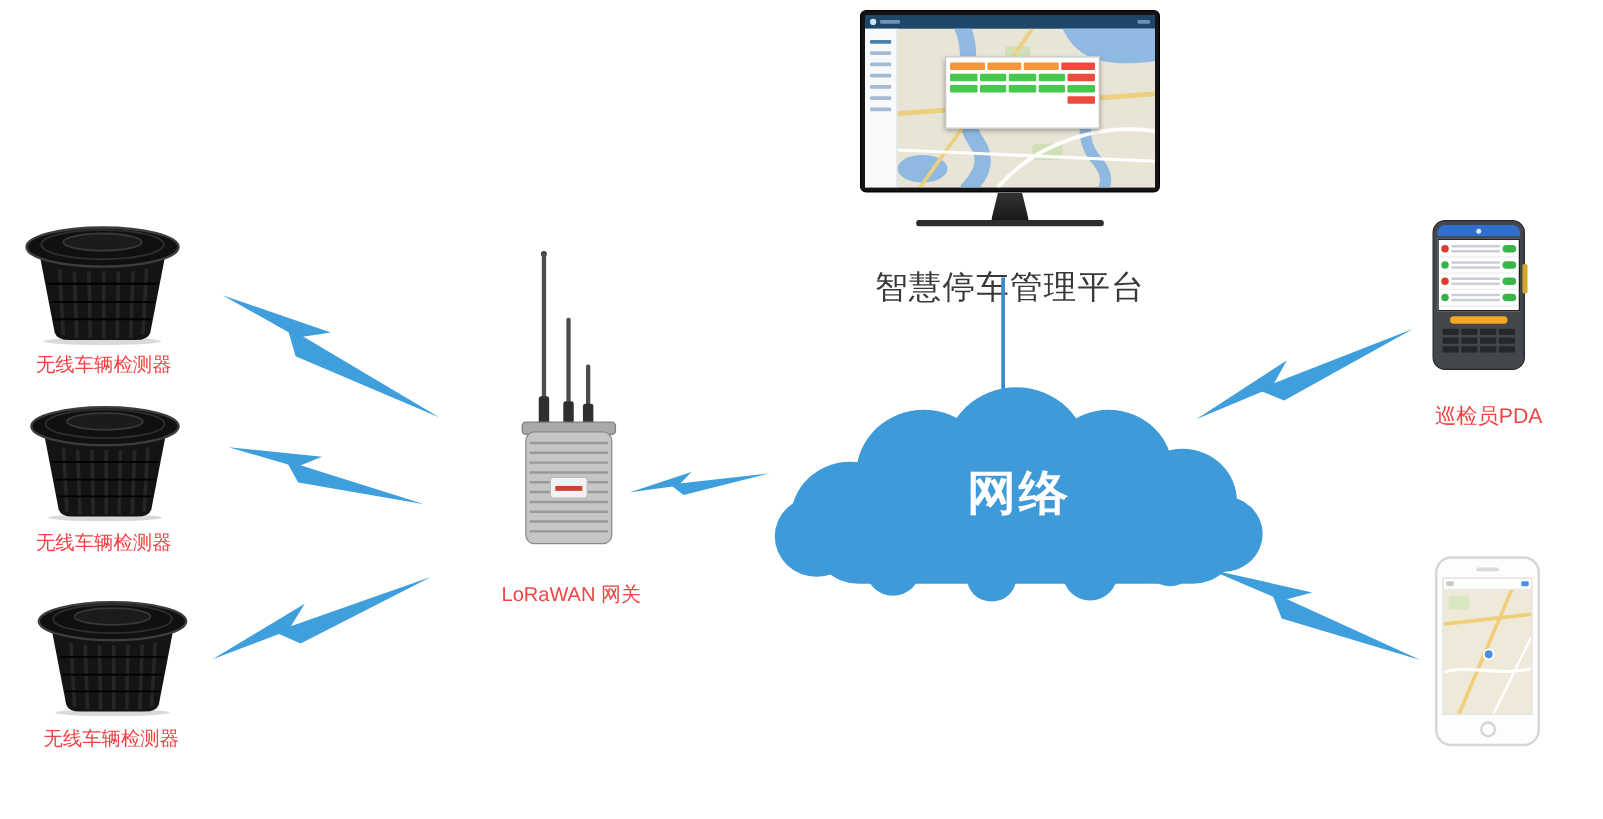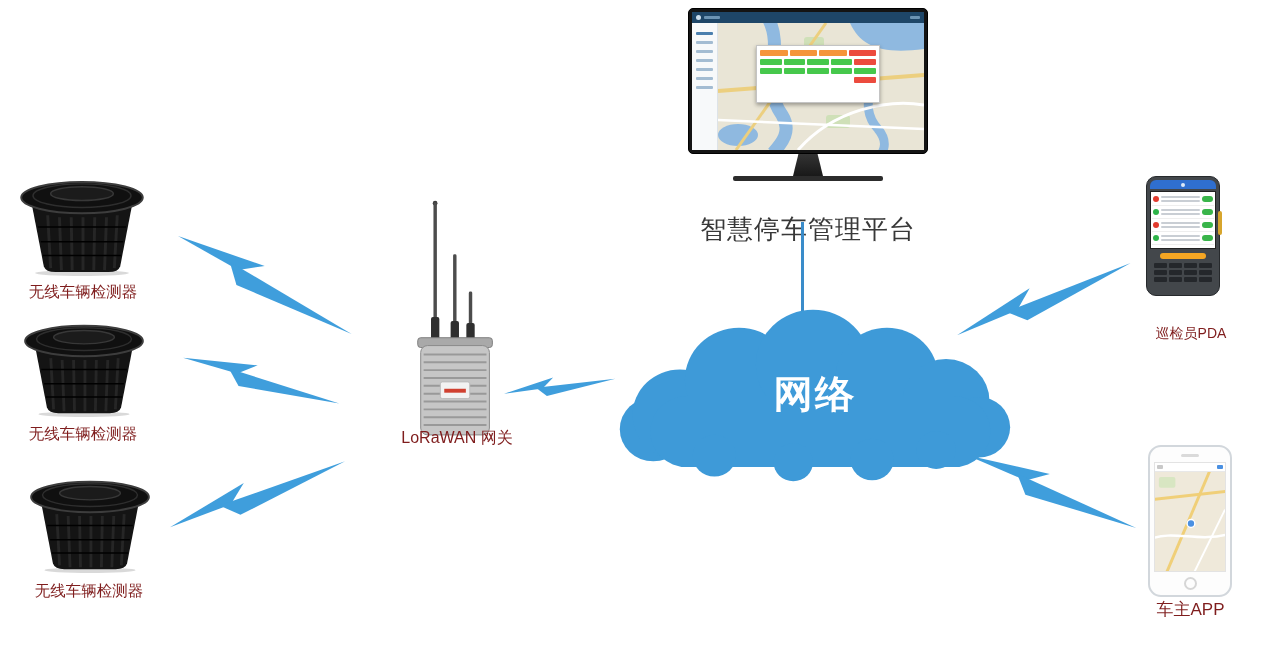--- a/index.html
+++ b/index.html
@@ -2,26 +2,26 @@
 <html style="--bolt: #3f9edc; --cloud: #3e9ad8; --link-line: #3a8cca;"><head>
 <meta charset="utf-8">
 <style>
   * { margin:0; padding:0; box-sizing:border-box; }
   html,body { background:#fff; }
   body { font-family:"Liberation Sans","DejaVu Sans",sans-serif; }
   .stage { position:relative; width:1282px; height:655px; background:#fff; overflow:hidden; }
 
   
   .node { position:absolute; }
-  .label { position:absolute; color:#7f1d1d; text-align:center; }
+  .label { position:absolute; color:#ef4444; text-align:center; }
   .label .ln { display:block; }
   .det-label { width:150px; font-size:15.5px; }
-  .gw-label { left:372px; top:428px; width:170px; font-size:16px; }
+  .gw-label { left:372px; top:466px; width:170px; font-size:16px; }
   .platform-label { left:688px; top:196px; width:240px; font-size:26px; letter-spacing:1px; color:#383838;margin-top:16px; }
-  .pda-label { left:1100px; top:320px; width:182px; font-size:14px; line-height:26px; }
+  .pda-label { left:1100px; top:320px; width:182px; font-size:17px; line-height:26px; }
   .app-label { left:1108px; top:597px; width:165px; font-size:17px; line-height:26px; }
 
   
   .bolt { position:absolute; fill:var(--bolt,#3f9edc); transform-origin:0 89%; }
 
   
   .link-line { position:absolute; left:801px; top:222px; width:3px; height:96px; background:var(--link-line,#3a8cca); }
 
   
   .monitor { position:absolute; left:688px; top:8px; width:240px; }
@@ -375,16 +375,15 @@
         <path d="M-5,28 L78,19" stroke="#f0cf78" stroke-width="3" fill="none"></path>
         <path d="M10,106 L58,-5" stroke="#f0cf78" stroke-width="3" fill="none"></path>
         <path d="M-5,68 C18,58 46,72 78,62" stroke="#ffffff" stroke-width="2.5" fill="none"></path>
         <path d="M38,106 L72,38" stroke="#ffffff" stroke-width="2" fill="none"></path>
         <circle cx="37" cy="52" r="4" fill="#4a90e2" stroke="#ffffff" stroke-width="1.5"></circle>
       </svg>
     </div>
     <div class="phone-home"></div>
   </div>
   <div class="label app-label">
-    <span class="ln">车主APP</span>
   </div>
 
 </div>
 
 </body></html>

